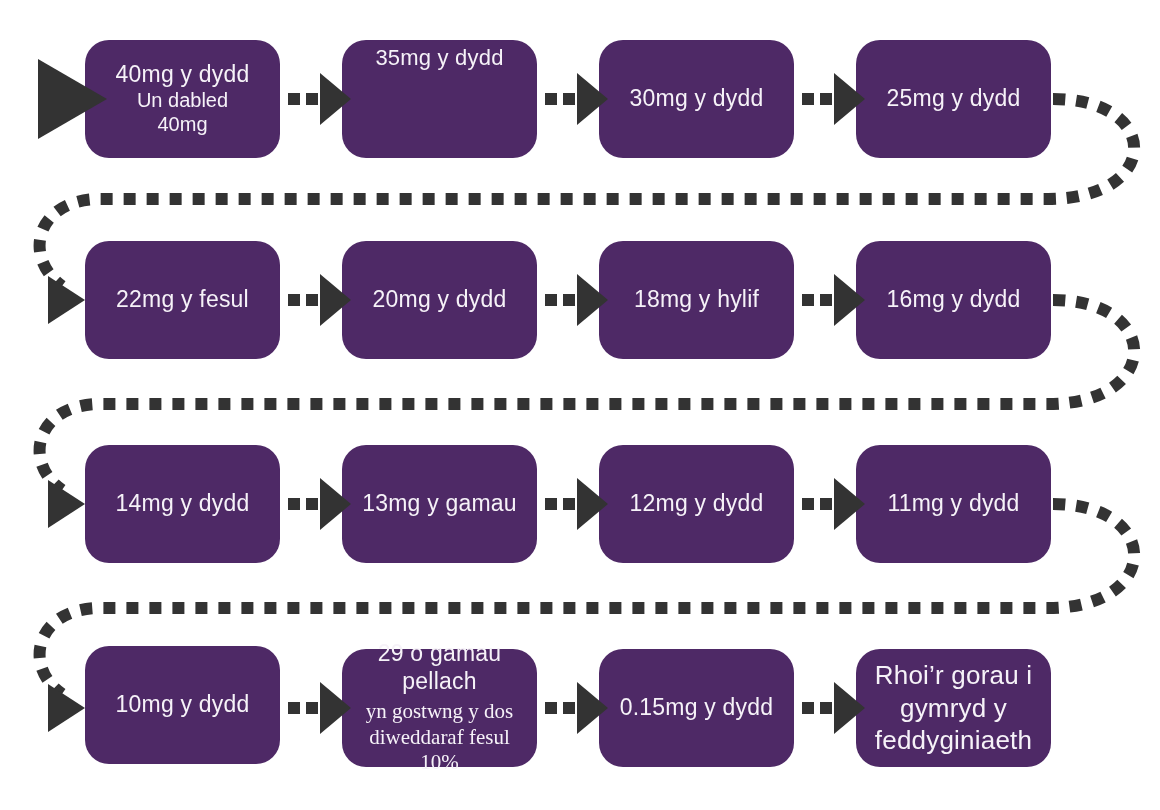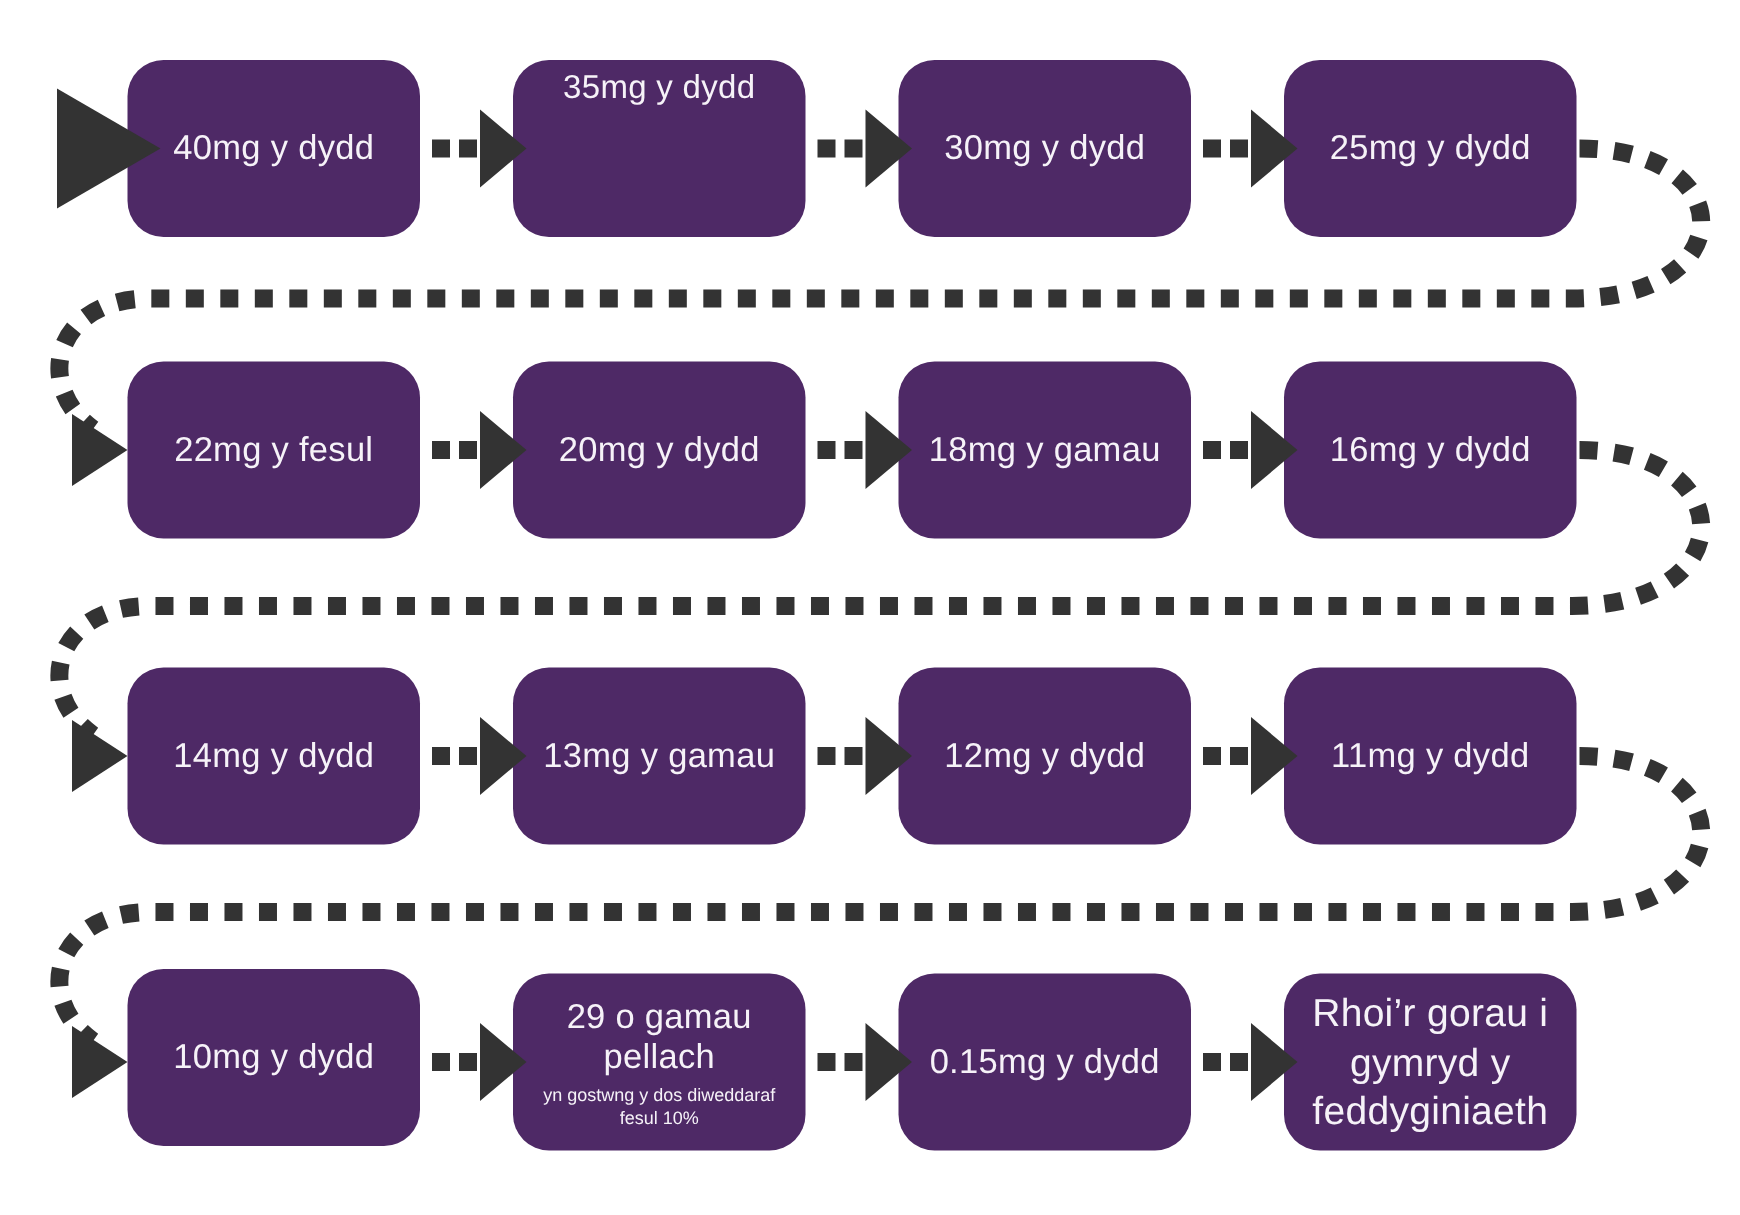--- a/index.html
+++ b/index.html
@@ -16,49 +16,50 @@
     display:flex;flex-direction:column;justify-content:center;align-items:center;
     text-align:center;padding:6px 11px;box-sizing:border-box;
   }
   .step .title{font-weight:normal;font-size:23px;line-height:1.12;letter-spacing:.2px;}
   .step .subtitle{font-size:20px;line-height:1.18;margin-top:2px;}
   
   .v0 .subtitle{max-width:108px;}
   .v1 .title{font-size:22px;}
   .v1 .subtitle{font-size:15.5px;line-height:1.22;margin-top:3px;}
   .v13 .title{font-size:23px;line-height:1.2;}
-  .v13 .subtitle{font-size:12px;line-height:1.22;margin-top:4px;}
+  .v13 .subtitle{font-size:21px;line-height:1.22;margin-top:4px;font-family:Liberation Serif, serif;}
   .v15 .title{font-size:26px;line-height:1.25;}
   #connectors{position:absolute;left:0;top:0;pointer-events:none;}
 </style>
 </head>
 <body style="background: rgb(255, 255, 255);">
 
 <div class="canvas">
   <div id="boxes">
       <div class="step v0" style="left: 85px; top: 40px;">
         <div class="title">40mg y dydd</div>
+        <div class="subtitle">Un dabled 40mg</div>
       </div>
       <div class="step v1" style="left: 342px; top: 40px; justify-content: space-between;">
         <div class="title">35mg y dydd</div>
       </div>
       <div class="step " style="left: 599px; top: 40px;">
         <div class="title">30mg y dydd</div>
       </div>
       <div class="step " style="left: 856px; top: 40px;">
         <div class="title">25mg y dydd</div>
       </div>
       <div class="step " style="left: 85px; top: 241px;">
         <div class="title">22mg y fesul</div>
       </div>
       <div class="step " style="left: 342px; top: 241px;">
         <div class="title">20mg y dydd</div>
       </div>
       <div class="step " style="left: 599px; top: 241px;">
-        <div class="title">18mg y gamau</div>
+        <div class="title">18mg y hylif</div>
       </div>
       <div class="step " style="left: 856px; top: 241px;">
         <div class="title">16mg y dydd</div>
       </div>
       <div class="step " style="left: 85px; top: 445px;">
         <div class="title">14mg y dydd</div>
       </div>
       <div class="step " style="left: 342px; top: 445px;">
         <div class="title">13mg y gamau</div>
       </div>

